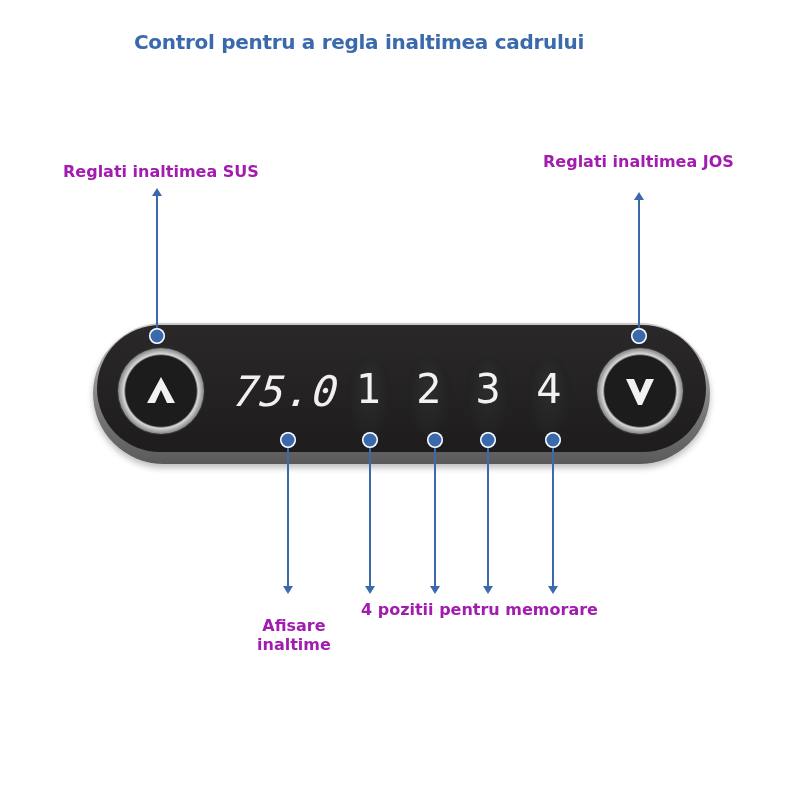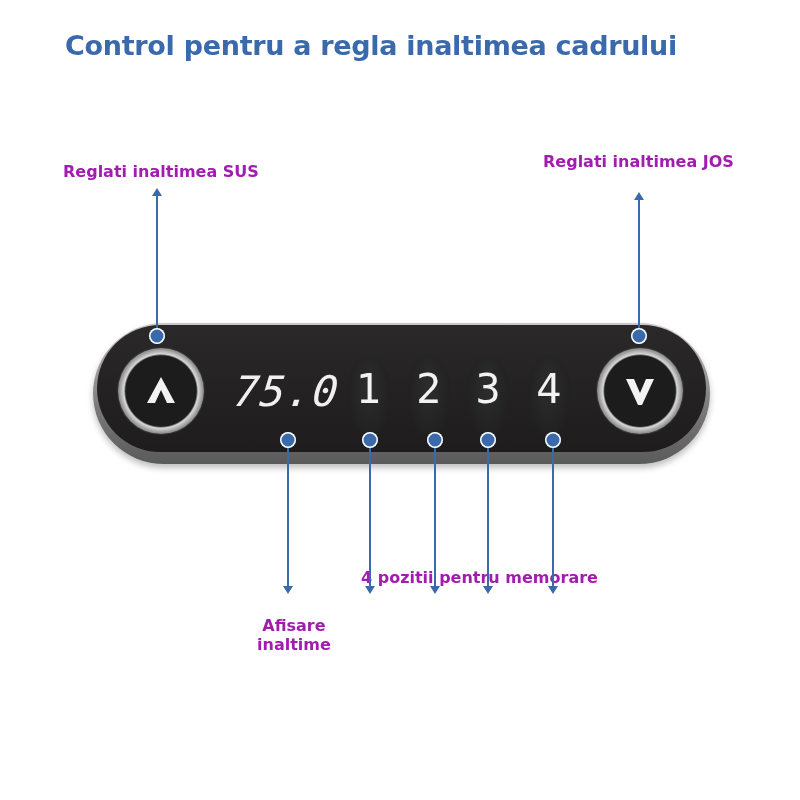--- a/index.html
+++ b/index.html
@@ -1,22 +1,22 @@
 <!DOCTYPE html>
 <html><head>
   <meta charset="utf-8">
   <style>
     html, body { margin: 0; padding: 0; }
     body {
       width: 800px; height: 800px; background: #ffffff; position: relative; overflow: hidden;
       font-family: "DejaVu Sans", "Liberation Sans", sans-serif;
     }
     .title {
-      position: absolute; left: 13px; top: 30px; width: 716px; text-align: center;
-      font-size: 27px; font-weight: bold; color: #3a6aac; letter-spacing: -0.3px;
+      position: absolute; left: 1px; top: 30px; width: 716px; text-align: center;
+      font-size: 20px; font-weight: bold; color: #3a6aac; letter-spacing: -0.3px;
     }
     .label {
       position: absolute; font-weight: bold; color: #a21caf; font-size: 16px; white-space: nowrap; margin-left: 9px;
     }
     .panel {
       position: absolute; left: 93px; top: 323px; width: 617px; height: 141px;
       border-radius: 71px;
       background: linear-gradient(#c8c8c8, #7a7a7a 60%, #5a5a5a);
       box-shadow: 0 4px 6px rgba(0,0,0,0.25);
     }
@@ -54,21 +54,21 @@
 <body>
 
 <div class="title">Control pentru a regla inaltimea cadrului</div>
 
 <div class="label" style="left:54px; top:162px;">Reglati inaltimea SUS</div>
 <div class="label" style="left:534px; top:152px;">Reglati inaltimea JOS</div>
 <div class="label" style="left:248px; top:616px; text-align:center;">
   <div style="text-align:center;">Afisare</div>
   <div style="">inaltime</div>
 </div>
-<div class="label" style="left:352px; top:568px;">4 pozitii pentru memorare</div>
+<div class="label" style="left:352px; top:600px;">4 pozitii pentru memorare</div>
 
 <div class="panel">
   <div class="panel-inner"></div>
 </div>
 
 <div class="round-btn" style="left:118px;">
   <svg width="40" height="40" viewBox="0 0 40 40">
     <polygon points="20,6 34,32 26,32 20,19 14,32 6,32" fill="#f2f2f2"></polygon>
   </svg>
 </div>

